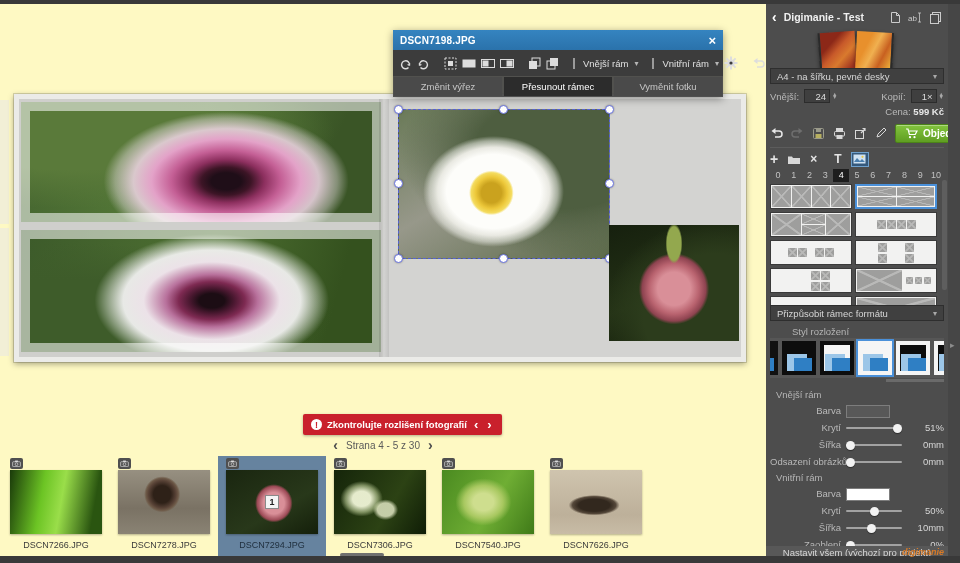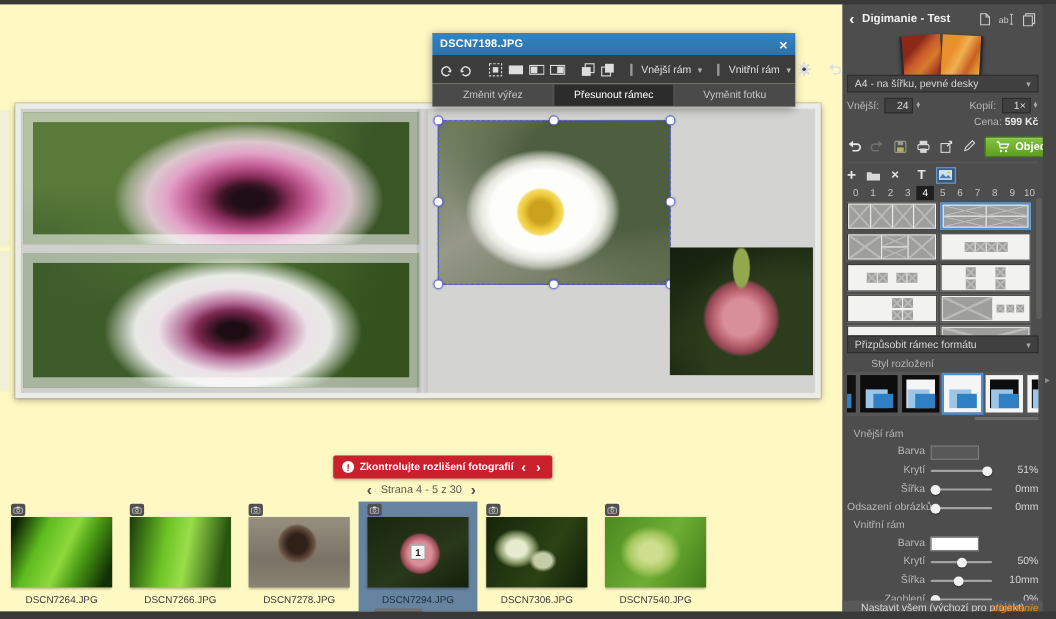--- a/index.html
+++ b/index.html
@@ -343,79 +343,79 @@
 
     <div class="filmstrip">
       <div class="cell">
         <span class="cam">
             <svg width="9" height="7" viewBox="0 0 12 10">
               <rect x="0.5" y="2.5" width="11" height="7" rx="1" fill="none" stroke="#ddd"></rect>
               <rect x="4" y="0.8" width="4" height="2" fill="#ddd"></rect>
               <circle cx="6" cy="6" r="2" fill="none" stroke="#ddd"></circle>
             </svg>
           </span>
-        <div class="thumb th-leaf1"></div>
-        <div class="fname">DSCN7264.JPG</div>
+        <div class="thumb th-leaf2"></div>
+        <div class="fname">DSCN7266.JPG</div>
       </div>
       <div class="cell">
         <span class="cam">
             <svg width="9" height="7" viewBox="0 0 12 10">
               <rect x="0.5" y="2.5" width="11" height="7" rx="1" fill="none" stroke="#ddd"></rect>
               <rect x="4" y="0.8" width="4" height="2" fill="#ddd"></rect>
               <circle cx="6" cy="6" r="2" fill="none" stroke="#ddd"></circle>
             </svg>
           </span>
-        <div class="thumb th-leaf2"></div>
-        <div class="fname">DSCN7266.JPG</div>
+        <div class="thumb th-snail"></div>
+        <div class="fname">DSCN7278.JPG</div>
+      </div>
+      <div class="cell selected">
+        <span class="cam">
+            <svg width="9" height="7" viewBox="0 0 12 10">
+              <rect x="0.5" y="2.5" width="11" height="7" rx="1" fill="none" stroke="#ddd"></rect>
+              <rect x="4" y="0.8" width="4" height="2" fill="#ddd"></rect>
+              <circle cx="6" cy="6" r="2" fill="none" stroke="#ddd"></circle>
+            </svg>
+          </span>
+        <div class="thumb th-lily">
+          <span class="badge">1</span>
+        </div>
+        <div class="fname">DSCN7294.JPG</div>
       </div>
       <div class="cell">
         <span class="cam">
             <svg width="9" height="7" viewBox="0 0 12 10">
               <rect x="0.5" y="2.5" width="11" height="7" rx="1" fill="none" stroke="#ddd"></rect>
               <rect x="4" y="0.8" width="4" height="2" fill="#ddd"></rect>
               <circle cx="6" cy="6" r="2" fill="none" stroke="#ddd"></circle>
             </svg>
           </span>
-        <div class="thumb th-snail"></div>
-        <div class="fname">DSCN7278.JPG</div>
-      </div>
-      <div class="cell selected">
-        <span class="cam">
-            <svg width="9" height="7" viewBox="0 0 12 10">
-              <rect x="0.5" y="2.5" width="11" height="7" rx="1" fill="none" stroke="#ddd"></rect>
-              <rect x="4" y="0.8" width="4" height="2" fill="#ddd"></rect>
-              <circle cx="6" cy="6" r="2" fill="none" stroke="#ddd"></circle>
-            </svg>
-          </span>
-        <div class="thumb th-lily">
-          <span class="badge">1</span>
-        </div>
-        <div class="fname">DSCN7294.JPG</div>
+        <div class="thumb th-umbel"></div>
+        <div class="fname">DSCN7306.JPG</div>
       </div>
       <div class="cell">
         <span class="cam">
             <svg width="9" height="7" viewBox="0 0 12 10">
               <rect x="0.5" y="2.5" width="11" height="7" rx="1" fill="none" stroke="#ddd"></rect>
               <rect x="4" y="0.8" width="4" height="2" fill="#ddd"></rect>
               <circle cx="6" cy="6" r="2" fill="none" stroke="#ddd"></circle>
             </svg>
           </span>
-        <div class="thumb th-umbel"></div>
-        <div class="fname">DSCN7306.JPG</div>
+        <div class="thumb th-linden"></div>
+        <div class="fname">DSCN7540.JPG</div>
       </div>
       <div class="cell">
         <span class="cam">
             <svg width="9" height="7" viewBox="0 0 12 10">
               <rect x="0.5" y="2.5" width="11" height="7" rx="1" fill="none" stroke="#ddd"></rect>
               <rect x="4" y="0.8" width="4" height="2" fill="#ddd"></rect>
               <circle cx="6" cy="6" r="2" fill="none" stroke="#ddd"></circle>
             </svg>
           </span>
-        <div class="thumb th-linden"></div>
-        <div class="fname">DSCN7540.JPG</div>
+        <div class="thumb th-dragonfly"></div>
+        <div class="fname">DSCN7626.JPG</div>
       </div>
     </div>
   </div>
 
   <div class="hscroll"></div>
 
   <div class="sidebar">
     <div class="sb-inner">
       <div class="sb-header">
         <span class="sb-back">‹</span>

